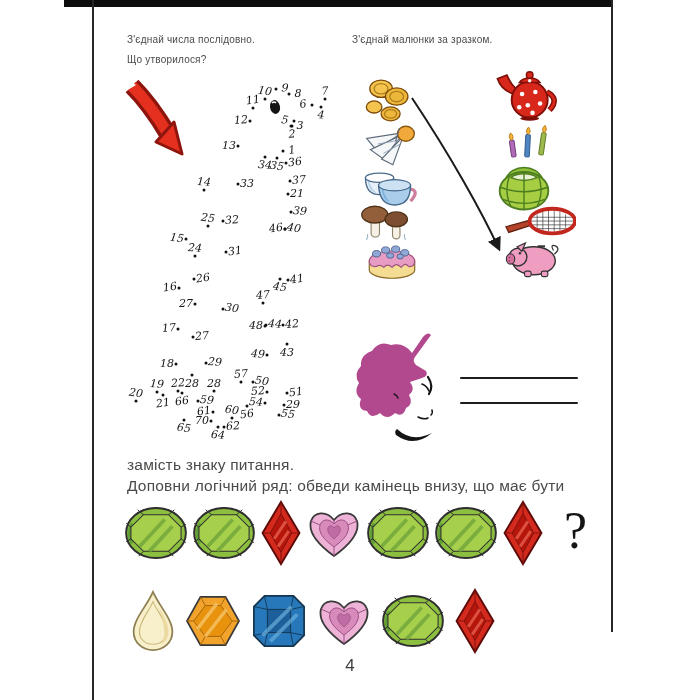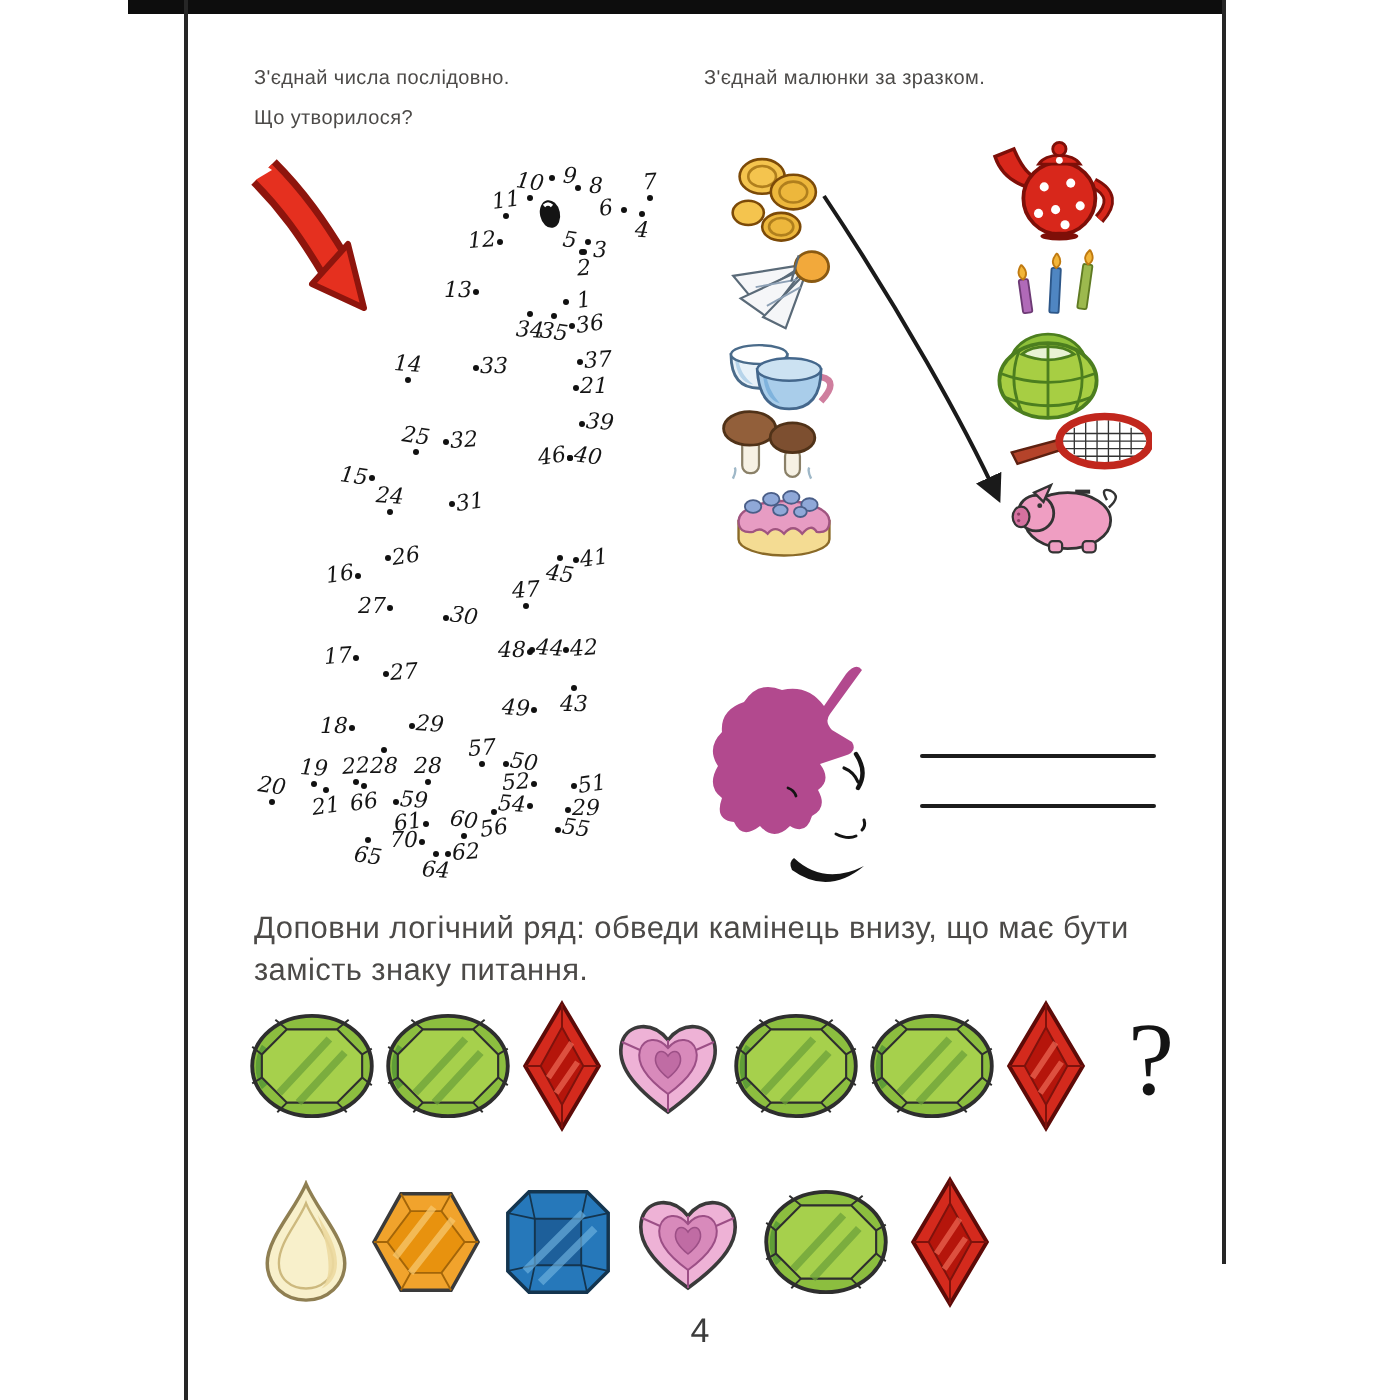--- a/index.html
+++ b/index.html
@@ -325,22 +325,22 @@
       <path d="M42,64 q3,1 4,4" stroke-width="1.4"></path>
       <path d="M80,80 q1,3 -1,5" stroke-width="1.5"></path>
       <path d="M66,87 q6,3 10,1" stroke-width="1.5"></path>
     </g>
     <path d="M45,99 Q60,113 80,103 Q62,118 44,105 Q42,101 45,99 Z" fill="#141414"></path>
   </svg>
   <div class="wline wl1"></div>
   <div class="wline wl2"></div>
 
   <div class="title t4">
+    <div>замість знаку питання.</div>
     <div>Доповни логічний ряд: обведи камінець внизу, що має бути</div>
-    <div>замість знаку питання.</div>
   </div>
   <div class="gemrow row1" id="gemRow1">
       <div class="gem">
         <svg viewBox="0 0 66 56" width="64" height="54">
    <ellipse cx="33" cy="28" rx="31" ry="26" fill="#8cbe3f" stroke="#2e2e2e" stroke-width="2"></ellipse>
    <path d="M7,17 A31,26 0 0 0 7,40 L14,34 14,22 Z" fill="#5f9e37"></path>
    <polygon points="20,9 46,9 59,22 59,34 46,47 20,47 7,34 7,22" fill="#a6d04c" stroke="#2e2e2e" stroke-width="1.1"></polygon>
    <path d="M20,9 L14,4 M46,9 L52,4 M59,22 L64,19 M59,34 L64,38 M46,47 L51,52 M20,47 L15,52 M7,34 L2,37 M7,22 L2,18" stroke="#2e2e2e" stroke-width="1"></path>
    <path d="M16,42 L42,14 M26,47 L50,21" stroke="#6da23a" stroke-width="4" opacity="0.75"></path>
         </svg>

